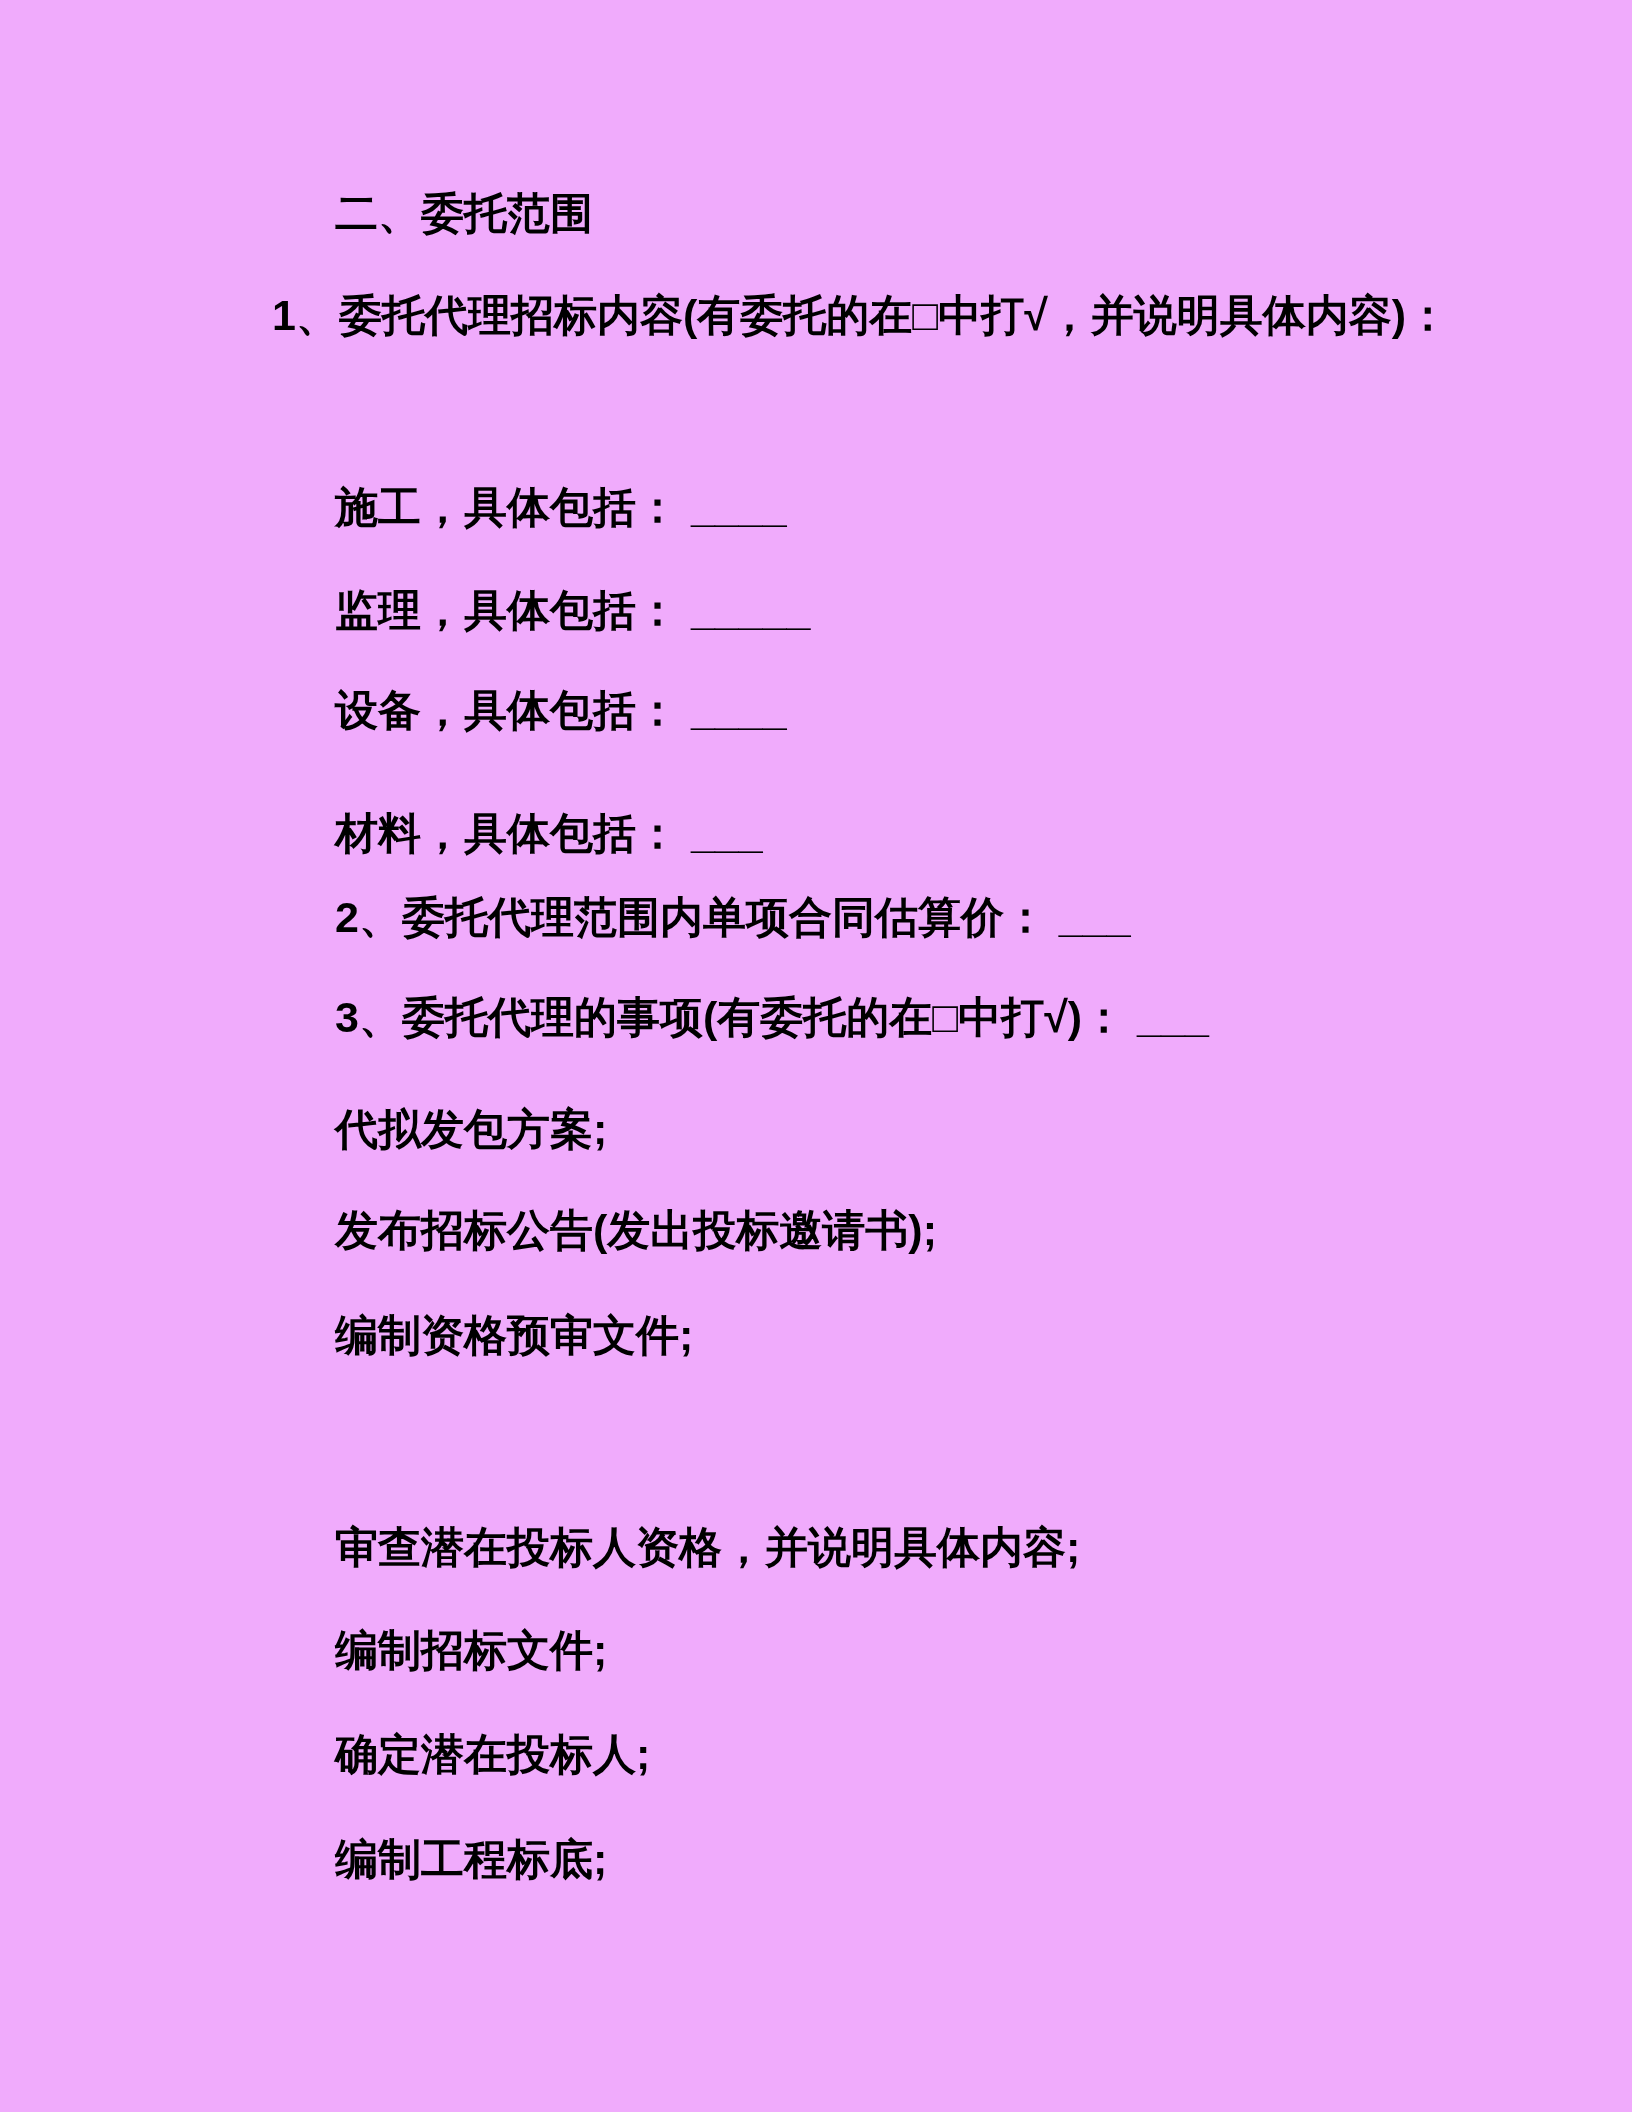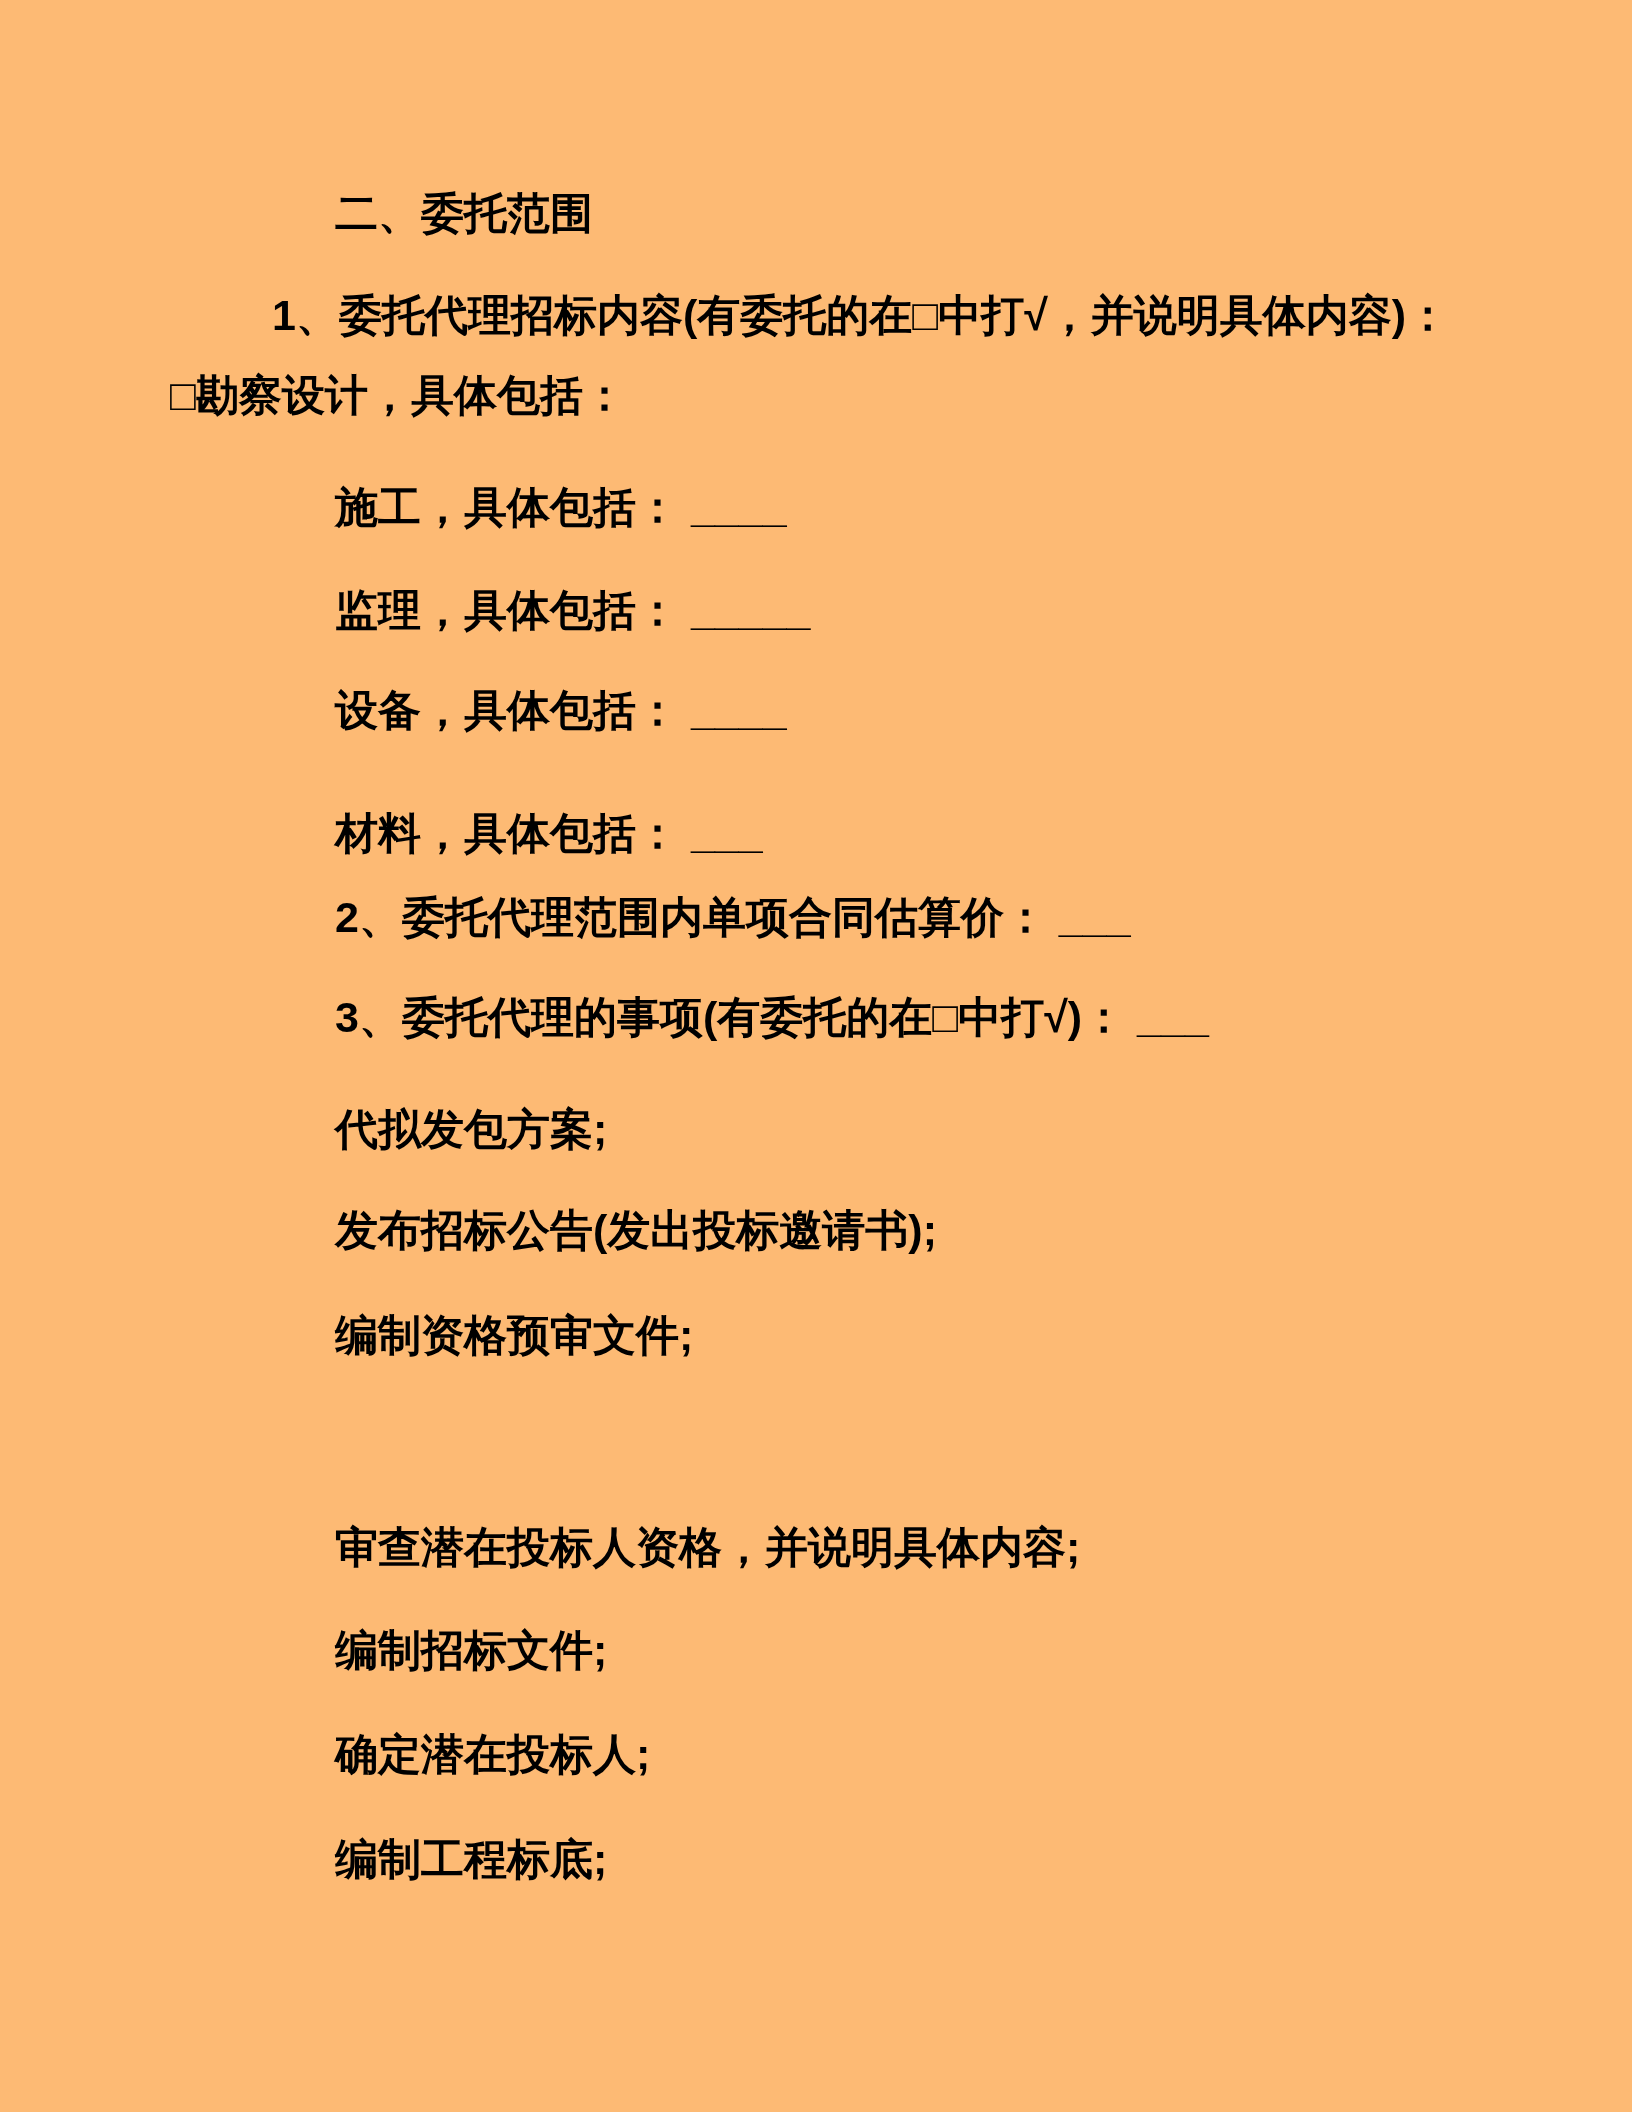--- a/index.html
+++ b/index.html
@@ -4,21 +4,21 @@
   <style>
     html, body {
       margin: 0;
       padding: 0;
       background: #ffffff;
     }
     .page {
       position: relative;
       width: 1632px;
       height: 2112px;
-      background: #fdba74;
+      background: #f0abfc;
       overflow: hidden;
       font-family: "Liberation Sans", "DejaVu Sans", sans-serif;
       font-weight: 700;
       color: #000000;
     }
     .ln {
       position: absolute;
       font-size: 43px;
       line-height: 1.0;
       white-space: nowrap;
@@ -27,21 +27,20 @@
   </style>
 </head>
 <body>
 
 <div class="page">
 
   <div class="ln" style="top:192px;  left:335px;">二、委托范围</div>
 
   <div class="ln" style="top:294px;  left:272px;">1、委托代理招标内容(有委托的在□中打√，并说明具体内容)：</div>
 
-  <div class="ln" style="top:374px;  left:170px;">□勘察设计，具体包括：</div>
 
   <div class="ln" style="top:486px;  left:335px;">施工，具体包括： ____</div>
 
   <div class="ln" style="top:589px;  left:335px;">监理，具体包括： _____</div>
 
   <div class="ln" style="top:689px;  left:335px;">设备，具体包括： ____</div>
 
   <div class="ln" style="top:794px;  left:335px;margin-top:18px;">材料，具体包括： ___</div>
 
   <div class="ln" style="top:896px;  left:335px;">2、委托代理范围内单项合同估算价： ___</div>

